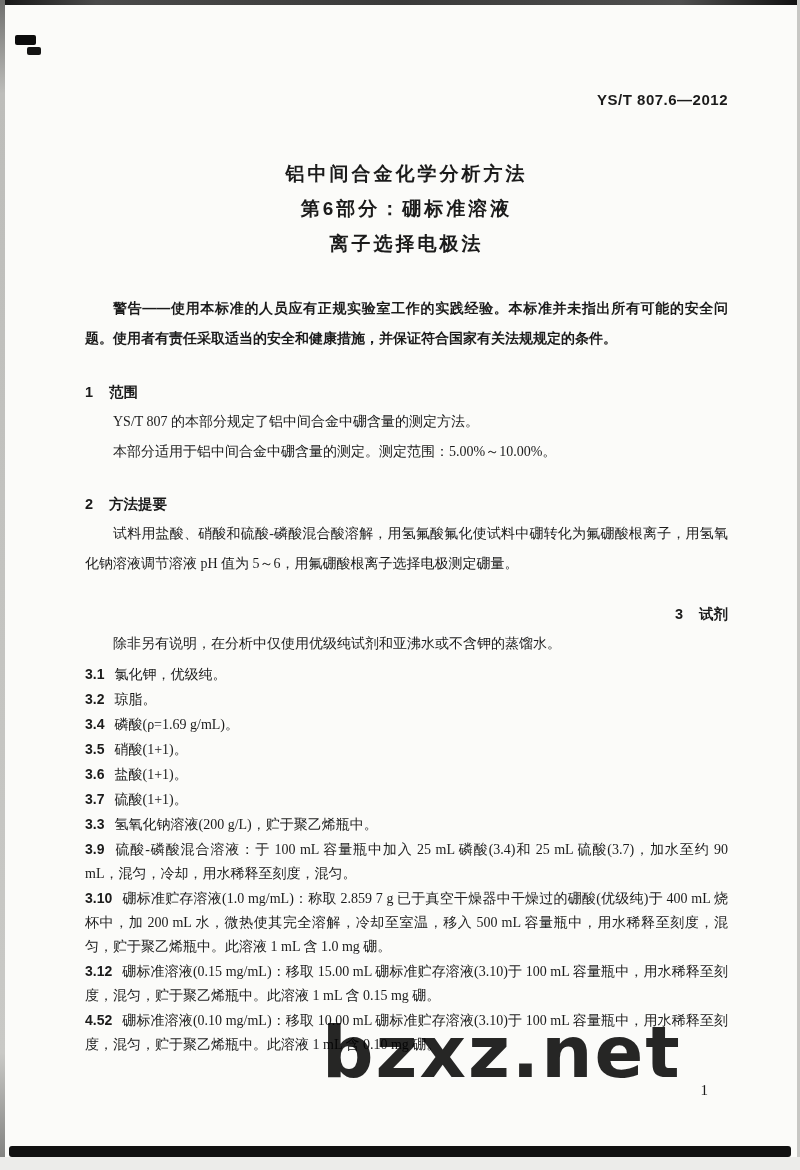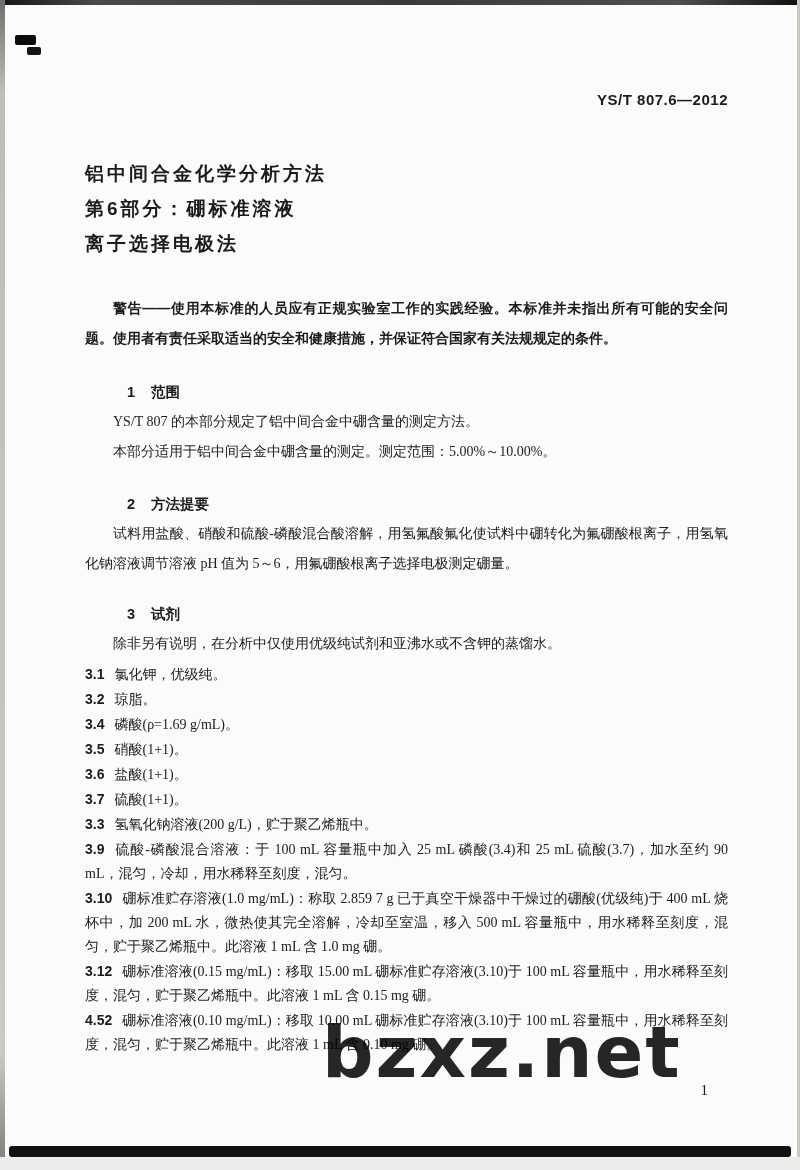--- a/index.html
+++ b/index.html
@@ -23,34 +23,34 @@
     background:#111; border-radius:3px; }
   .edge-bottom-fade { position:absolute; top:1157px; left:0; right:0; bottom:0; background:#ececea; }
 
   
   .content { position:absolute; left:85px; right:72px; top:16px; }
 
   .std-number { margin-top:74px; text-align:right; font-size:15px; font-weight:bold;
     letter-spacing:.5px; line-height:20px;
     font-family:"Liberation Sans","DejaVu Sans",sans-serif; }
 
-  .doc-title { margin-top:46px; text-align:left; font-weight:bold; font-size:19px;
+  .doc-title { margin-top:46px; text-align:center; font-weight:bold; font-size:19px;
     line-height:35px; letter-spacing:3px;
     font-family:"Liberation Sans","DejaVu Sans",sans-serif; }
 
   .warning { margin-top:32px; font-weight:bold; font-size:14px; line-height:30px;
     text-indent:2em; text-align:justify;
     font-family:"Liberation Sans","DejaVu Sans",sans-serif; }
 
   .sec-heading { font-weight:bold; font-size:14.5px; line-height:30px;
-    font-family:"Liberation Sans","DejaVu Sans",sans-serif;margin-left:42px; }
+    font-family:"Liberation Sans","DejaVu Sans",sans-serif; }
   .sec-heading .sec-num { margin-right:16px; }
   .mt-s1 { margin-top:24px; }
   .mt-s2 { margin-top:22px; }
-  .mt-s3 { margin-top:20px; }
+  .mt-s3 { margin-top:20px;text-align:right; }
 
   .para { font-size:14px; line-height:30px; text-indent:2em; text-align:justify; }
 
   .clauses { margin-top:3px; }
   .clause { font-size:14px; line-height:24px; text-align:justify; }
   .clause-num { font-weight:bold; font-family:"Liberation Sans","DejaVu Sans",sans-serif;
     margin-right:10px; }
 
   .page-number { position:absolute; top:1080px; right:92px; font-size:15px; line-height:20px; }
 

